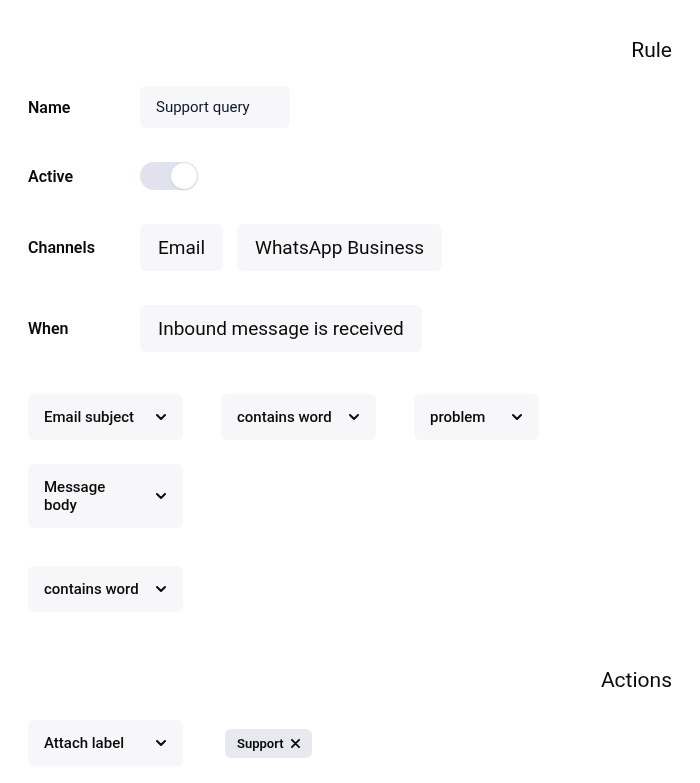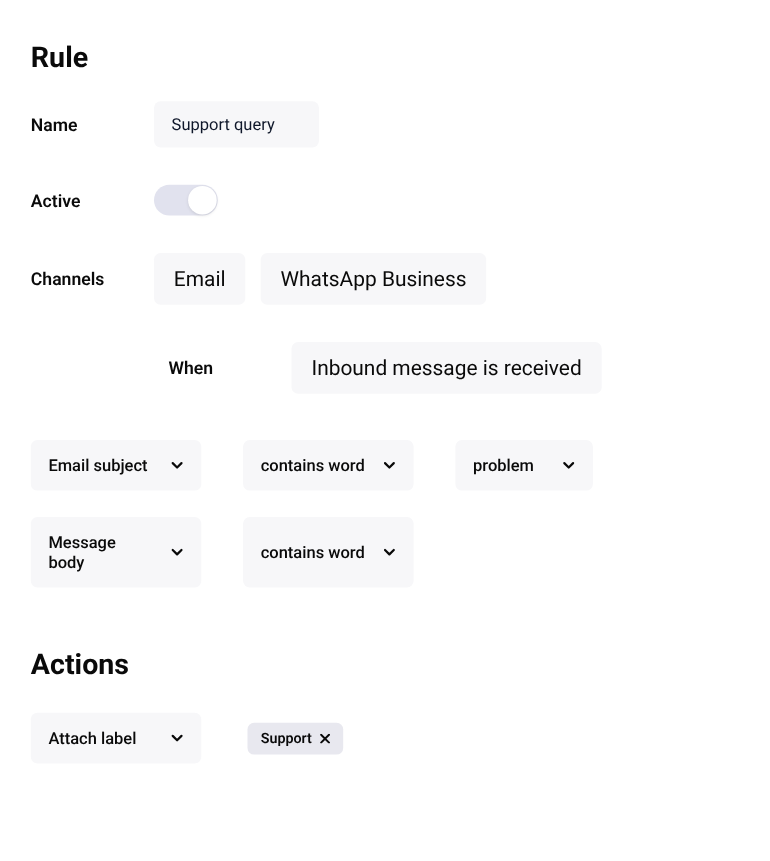--- a/index.html
+++ b/index.html
@@ -9,23 +9,24 @@
     }
     body {
       font-family: -apple-system, BlinkMacSystemFont, "Segoe UI", Roboto, Helvetica, Arial, sans-serif;
       background: #ffffff;
       width: 700px;
       height: 783px;
       padding: 38px 28px;
       color: #0a0a0a;
     }
     .section-title {
-      font-size: 26px;
-      font-weight: 700;
+      font-size: 21px;
+      font-weight: 400;
       margin-bottom: 24px;
+      text-align: right;
     }
     .field-row {
       display: flex;
       align-items: center;
       margin-bottom: 34px;
     }
     .field-label {
       font-size: 16px;
       font-weight: 600;
       width: 112px;
@@ -148,21 +149,21 @@
 </div>
 
 <div class="field-row">
   <div class="field-label">Channels</div>
   <div class="chip-group">
     <div class="chip">Email</div>
     <div class="chip">WhatsApp Business</div>
   </div>
 </div>
 
-<div class="field-row" style="margin-bottom:0;justify-content:center;">
+<div class="field-row" style="margin-bottom:0;">
   <div class="field-label">When</div>
   <div class="chip">Inbound message is received</div>
 </div>
 
 <div class="conditions-section">
 
   <div class="cond-row">
     <div class="dropdown fixed1">
       <span>Email subject</span>
       <svg class="chevron" viewBox="0 0 12 12">
@@ -176,21 +177,21 @@
         </svg>
     </div>
     <div class="dropdown fixed3">
       <span>problem</span>
       <svg class="chevron" viewBox="0 0 12 12">
           <path d="M2 4 L6 8 L10 4" stroke="#0a0a0a" stroke-width="2" fill="none" stroke-linecap="round" stroke-linejoin="round"></path>
         </svg>
     </div>
   </div>
 
-  <div class="cond-row" style="margin-bottom:0;">
+  <div class="cond-row" style="margin-bottom:0;flex-direction:column;">
     <div class="dropdown fixed1">
       <span>Message body</span>
       <svg class="chevron" viewBox="0 0 12 12">
           <path d="M2 4 L6 8 L10 4" stroke="#0a0a0a" stroke-width="2" fill="none" stroke-linecap="round" stroke-linejoin="round"></path>
         </svg>
     </div>
     <div class="dropdown fixed2">
       <span>contains word</span>
       <svg class="chevron" viewBox="0 0 12 12">
           <path d="M2 4 L6 8 L10 4" stroke="#0a0a0a" stroke-width="2" fill="none" stroke-linecap="round" stroke-linejoin="round"></path>

